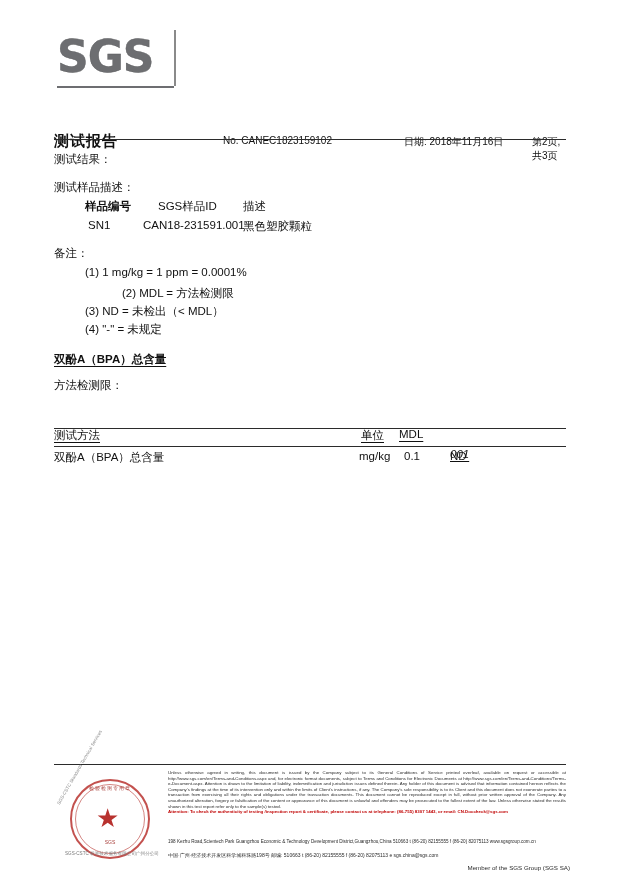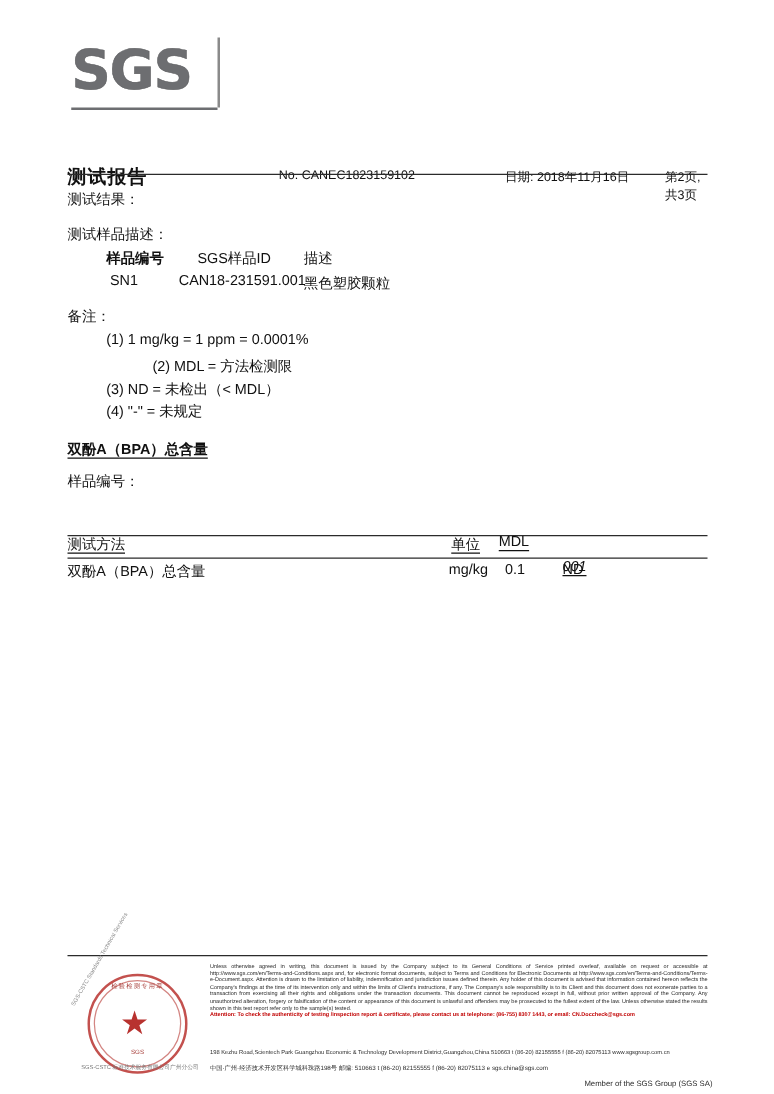--- a/index.html
+++ b/index.html
@@ -333,21 +333,21 @@
   <div class="lbl tbl1-c3">黑色塑胶颗粒</div>
 
   <div class="lbl notes-label">备注：</div>
   <div class="lbl note-1">(1) 1 mg/kg = 1 ppm = 0.0001%</div>
   <div class="lbl note-2">(2) MDL = 方法检测限</div>
   <div class="lbl note-3">(3) ND = 未检出（&lt; MDL）</div>
   <div class="lbl note-4">(4) "-" = 未规定</div>
 
   <div class="section-title">双酚A（BPA）总含量</div>
 
-  <div class="lbl method-label">样品编号：</div>
+  <div class="lbl method-label">方法检测限：</div>
 
   <div class="rt-line-top"></div>
   <div class="lbl rt-h-item lbl-ul">测试方法</div>
   <div class="lbl rt-h-unit lbl-ul">单位</div>
   <div class="lbl rt-h-mdl lbl-ul">MDL</div>
   <div class="lbl rt-h-001 lbl-ul">001</div>
   <div class="rt-line-mid"></div>
 
   <div class="lbl rt-r-item">双酚A（BPA）总含量</div>
   <div class="lbl rt-r-unit">mg/kg</div>

